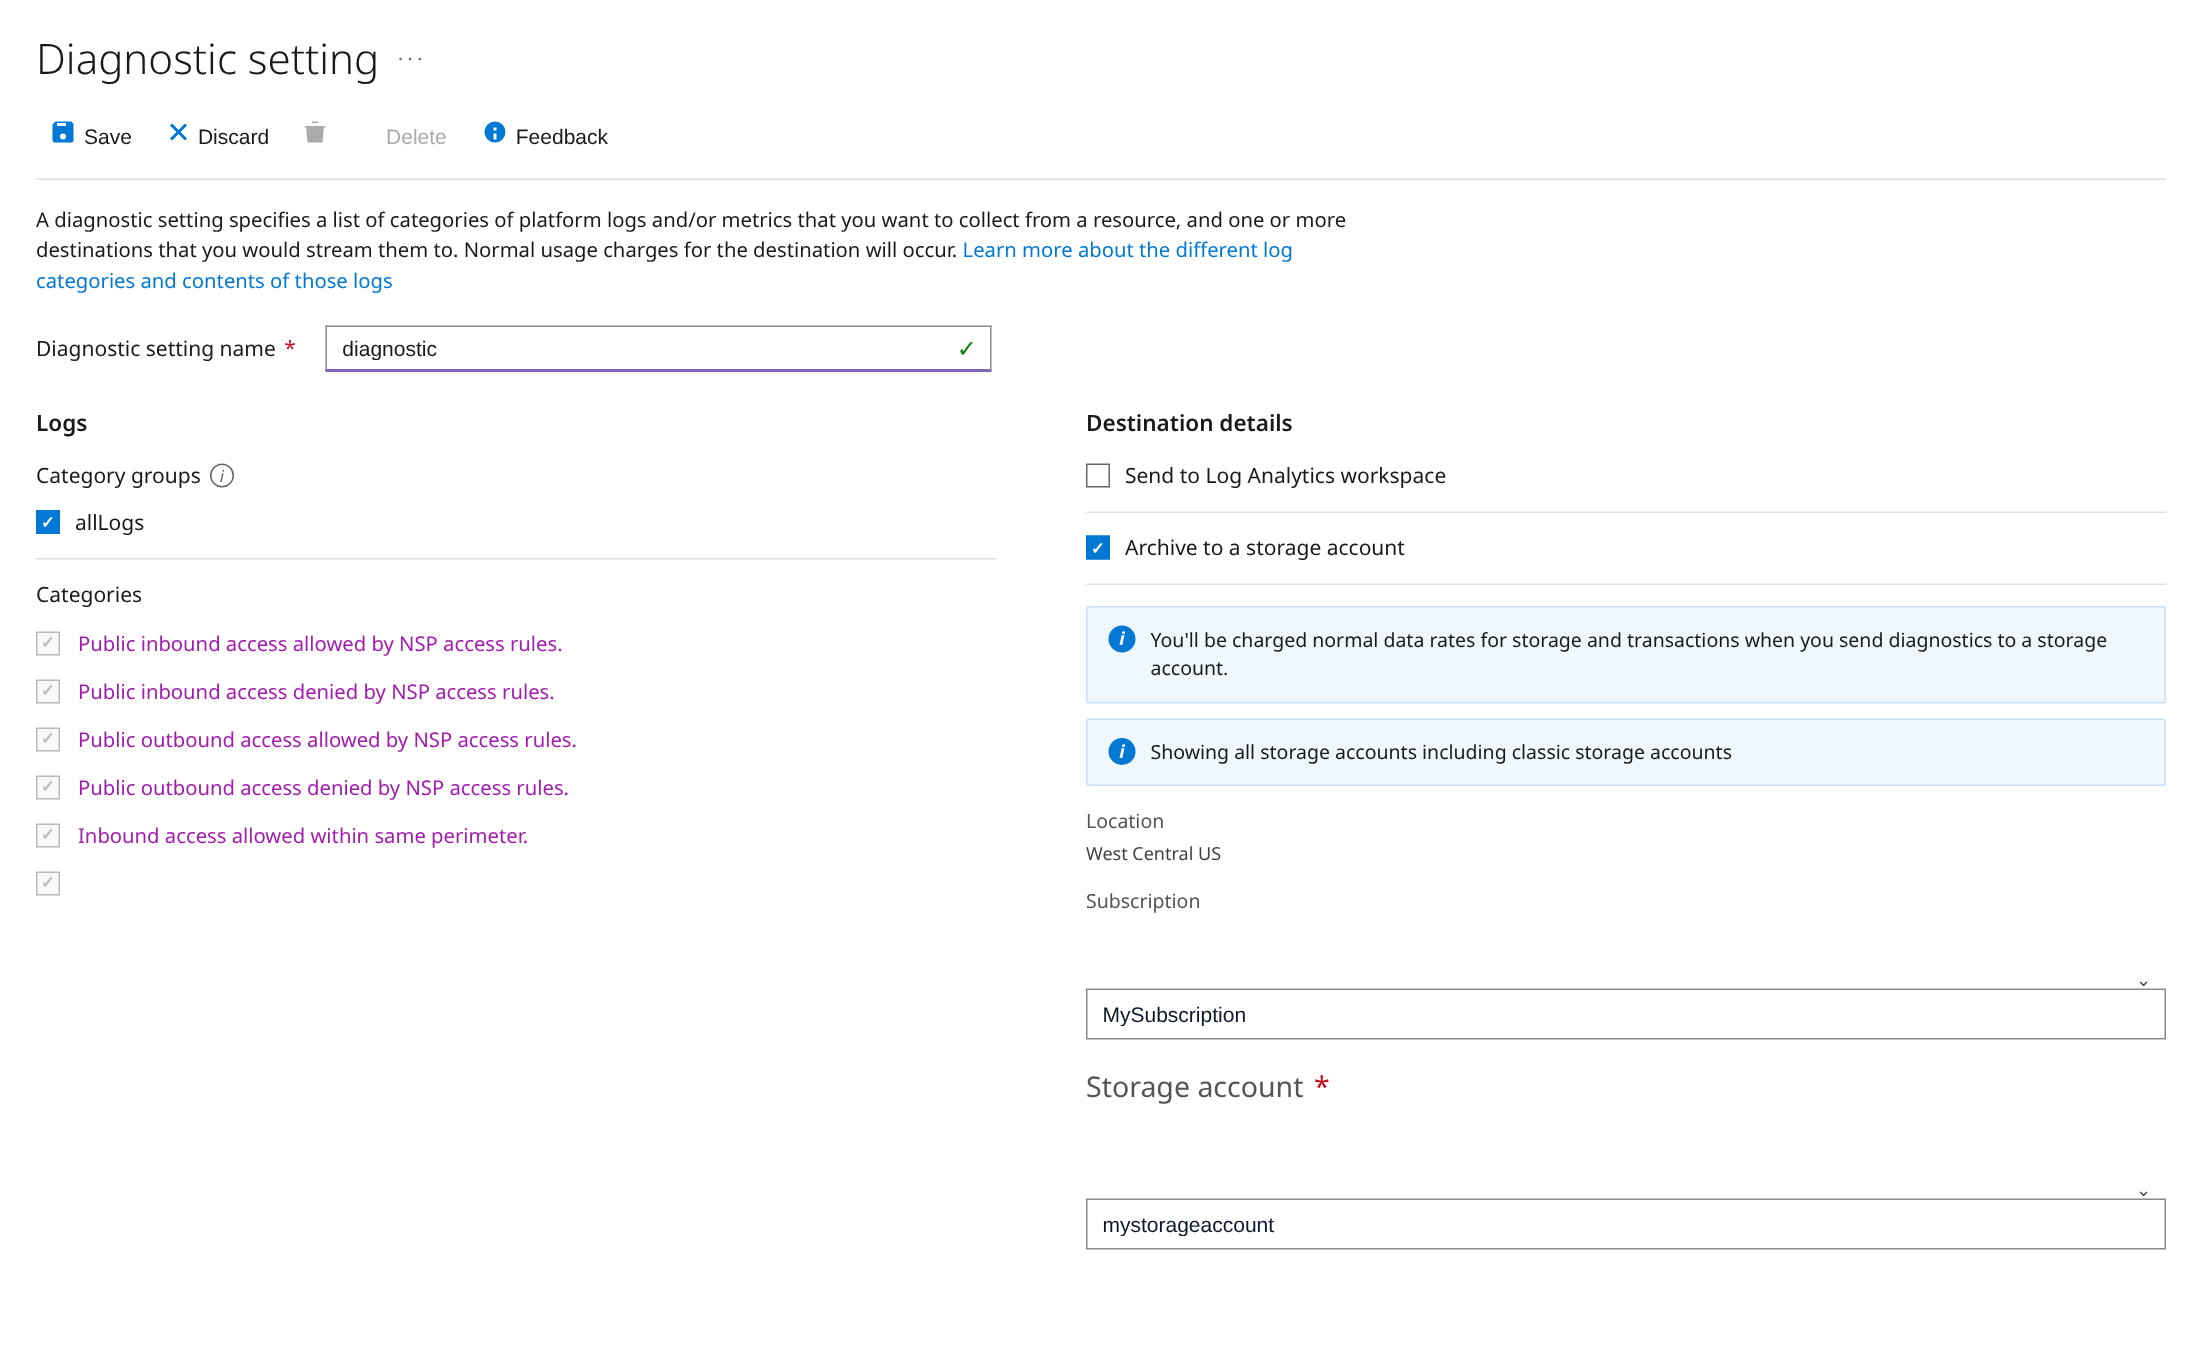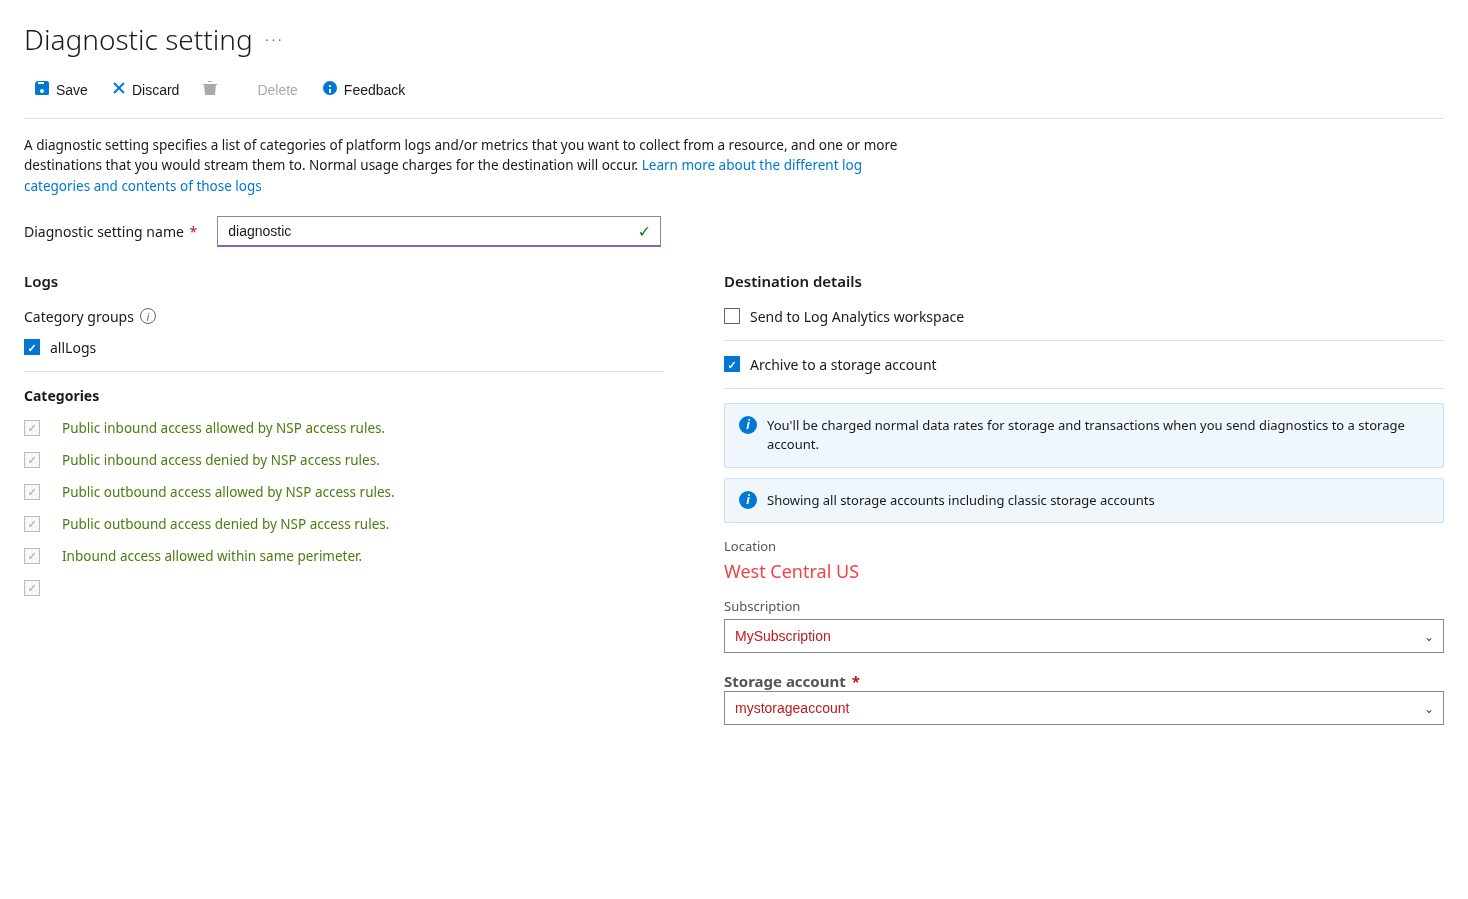--- a/index.html
+++ b/index.html
@@ -165,31 +165,31 @@
     }
 
     .divider {
       border: none;
       border-top: 1px solid #e0e0e0;
       margin: 14px 0;
     }
 
     .categories-title {
       font-size: 14px;
-      font-weight: 700;
+      font-weight: 400;
       margin-bottom: 14px;
     }
 
     .category-item {
       display: flex;
       align-items: center;
-      gap: 22px;
+      gap: 12px;
       margin-bottom: 14px;
       font-size: 13.5px;
-      color: #4d7c0f;
+      color: #a21caf;
     }
     .checkbox-disabled {
       width: 16px;
       height: 16px;
       border: 1.5px solid #bbb;
       background: #f8f8f8;
       display: flex;
       align-items: center;
       justify-content: center;
       flex-shrink: 0;
@@ -242,52 +242,52 @@
       font-style: italic;
     }
     .info-text {
       font-size: 13px;
       color: #1a1a1a;
       line-height: 1.5;
     }
 
     .location-section { margin-top: 14px; }
     .field-label { font-size: 13px; color: #555; margin-bottom: 4px; }
-    .field-value { font-size: 18px; color: #ef4444; margin-bottom: 14px; font-weight: 400; }
+    .field-value { font-size: 12px; color: #404040; margin-bottom: 14px; font-weight: 400; }
 
     .select-wrapper {
       position: relative;
       margin-bottom: 18px;
     }
     .select-wrapper select {
       width: 100%;
       padding: 8px 32px 8px 10px;
       border: 1px solid #8a8a8a;
       font-size: 14px;
       appearance: none;
       background: #fff;
       cursor: pointer;
-      color: #b91c1c;
+      color: #0f172a;
       outline: none;
+      margin-top: 46px;
     }
     .select-chevron {
       position: absolute;
       right: 10px;
       top: 50%;
       transform: translateY(-50%);
       pointer-events: none;
       color: #444;
       font-size: 12px;
     }
 
     .storage-label {
-      font-size: 15px;
+      font-size: 19px;
       color: #555;
-      margin-bottom: 0;
-      font-weight: bold;
+      margin-bottom: 16px;
     }
   </style>
 </head>
 <body>
 
 <h1 class="page-title">
   <span>Diagnostic setting</span>
   <span class="ellipsis">···</span>
 </h1>
 

